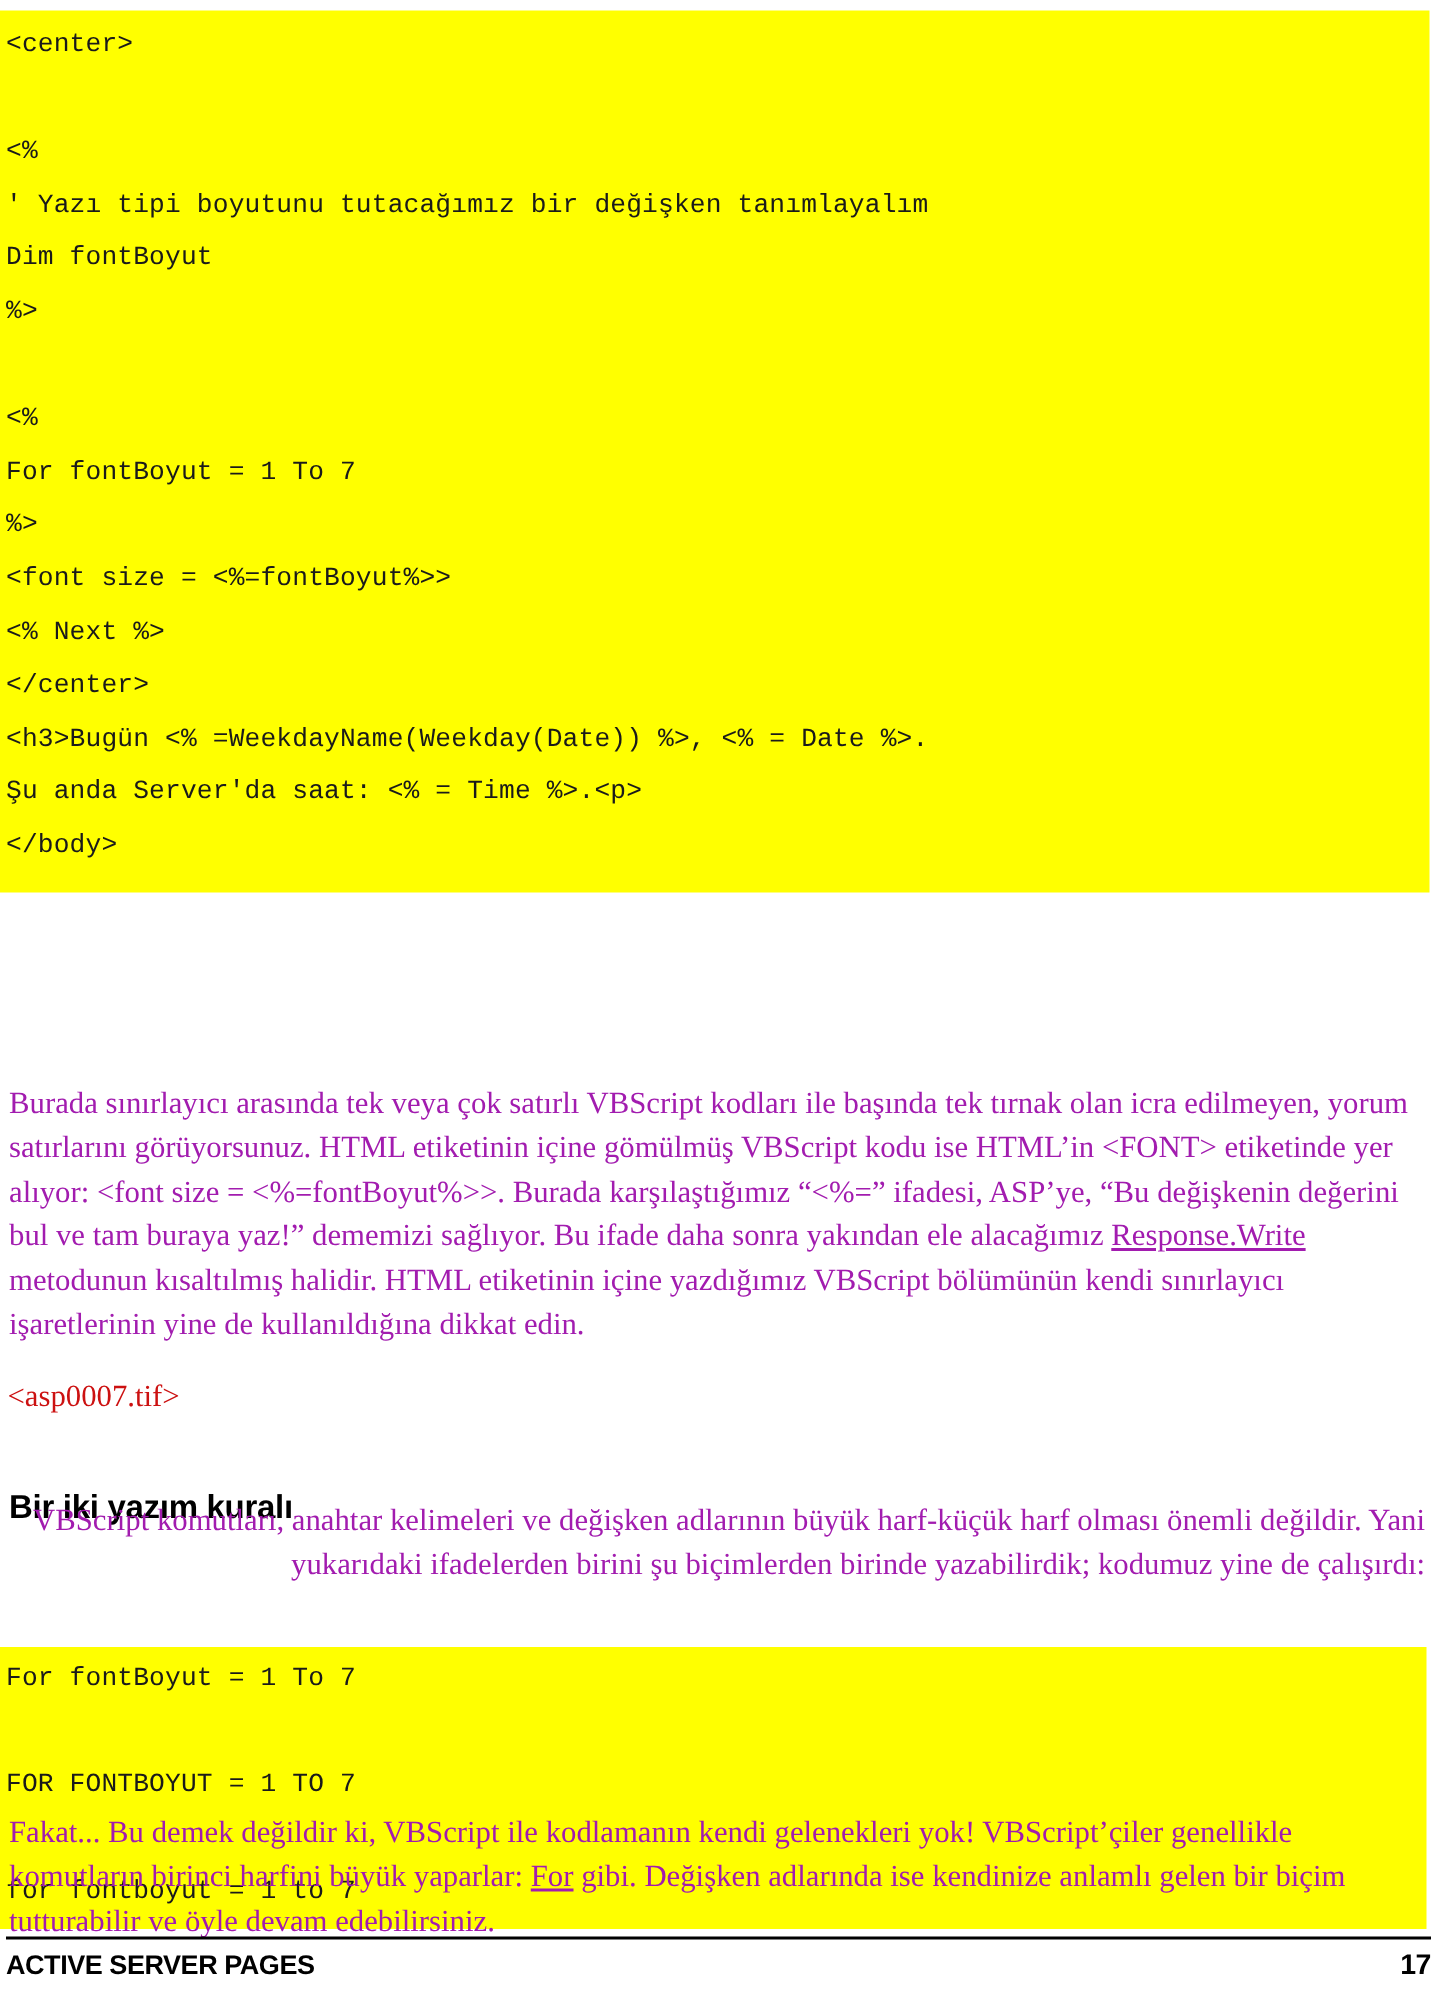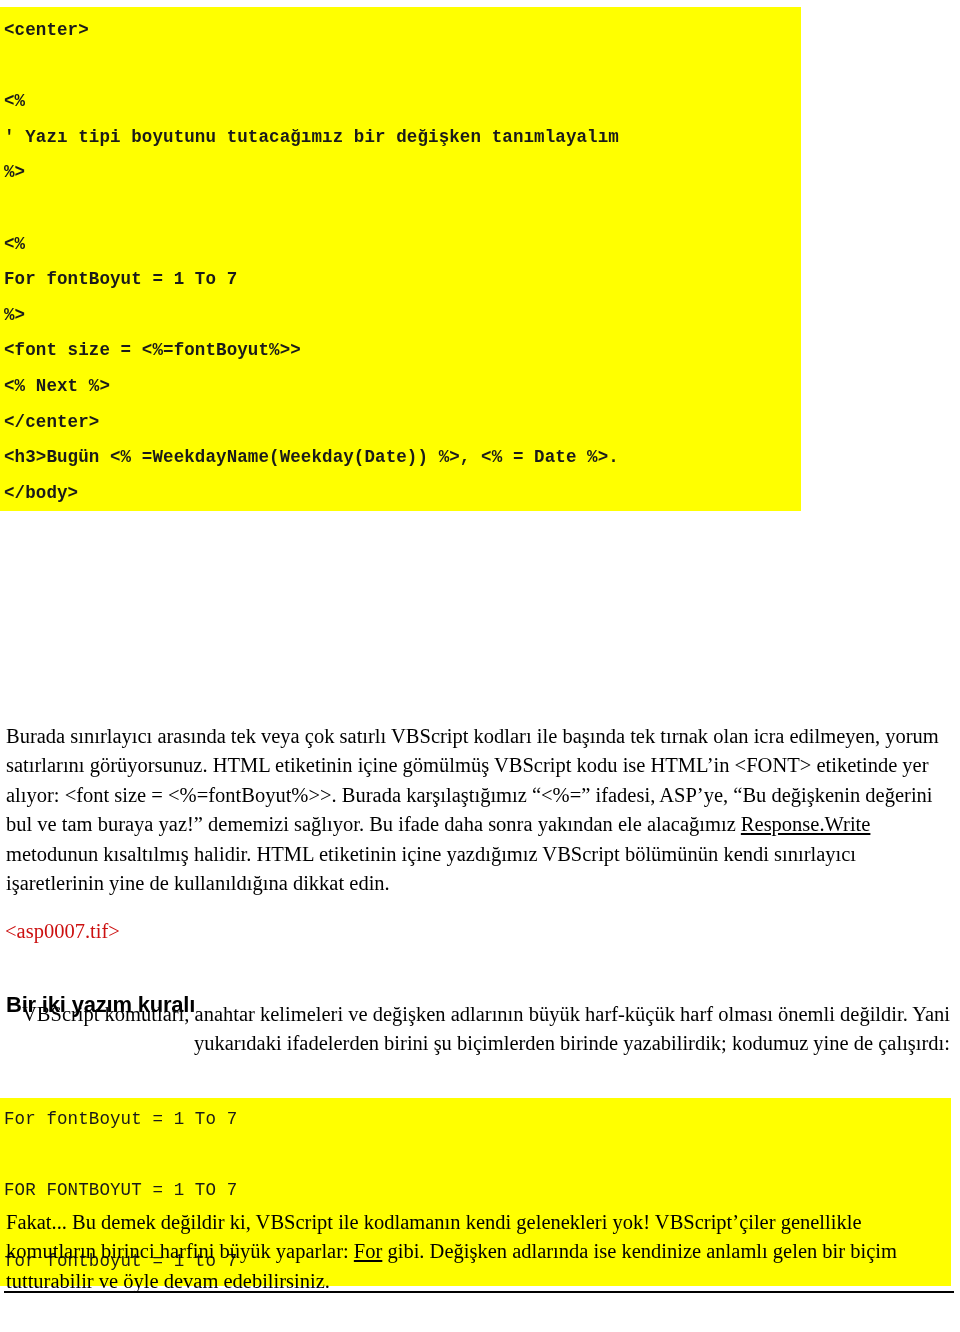--- a/index.html
+++ b/index.html
@@ -28,23 +28,22 @@
     background: #ffff00;
     font-family: "Liberation Mono", "DejaVu Sans Mono", monospace;
     color: #1a1a1a;
     box-sizing: border-box;
   }
 
   .code-block-top {
     position: absolute;
     left: 0;
     top: 7px;
-    width: 801px;
-    padding: 6px 0 0 4px;
-    font-weight: bold;
+    width: 953px;
+    padding: 6px 0 12px 4px;
   }
 
   .code-block-bottom {
     position: absolute;
     left: 0;
     top: 1098px;
     width: 951px;
     padding: 4px 0 6px 4px;
   }
 
@@ -62,21 +61,21 @@
 
   
   .prose {
     position: absolute;
     left: 6px;
     width: 944px;
     font-family: "Liberation Serif", "DejaVu Serif", serif;
     font-size: 20.5px;
     line-height: 29.4px;
     text-align: left;
-    color: #000000;
+    color: #a21caf;
   }
 
   #para-main  { top: 722px; }
   #para-rules { top: 1000px; text-align: right; }
   #para-final { top: 1208px; }
 
   .prose u { text-decoration: underline; }
 
   
   .tif-marker {
@@ -132,29 +131,31 @@
 </head>
 <body>
 
 <div class="page">
 
   <div class="code-block code-block-top">
       <div class="code-line">&lt;center&gt;</div>
       <div class="code-line blank">&nbsp;</div>
       <div class="code-line">&lt;%</div>
       <div class="code-line">' Yazı tipi boyutunu tutacağımız bir değişken tanımlayalım</div>
+      <div class="code-line">Dim fontBoyut</div>
       <div class="code-line">%&gt;</div>
       <div class="code-line blank">&nbsp;</div>
       <div class="code-line">&lt;%</div>
       <div class="code-line">For fontBoyut = 1 To 7</div>
       <div class="code-line">%&gt;</div>
       <div class="code-line">&lt;font size = &lt;%=fontBoyut%&gt;&gt;</div>
       <div class="code-line">&lt;% Next %&gt;</div>
       <div class="code-line">&lt;/center&gt;</div>
       <div class="code-line">&lt;h3&gt;Bugün &lt;% =WeekdayName(Weekday(Date)) %&gt;, &lt;% = Date %&gt;.</div>
+      <div class="code-line">Şu anda Server'da saat: &lt;% = Time %&gt;.&lt;p&gt;</div>
       <div class="code-line">&lt;/body&gt;</div>
     </div>
 
   <div class="prose" id="para-main">Burada sınırlayıcı arasında tek veya çok satırlı VBScript kodları ile başında tek tırnak olan icra edilmeyen, yorum satırlarını görüyorsunuz. HTML etiketinin içine gömülmüş VBScript kodu ise HTML’in &lt;FONT&gt; etiketinde yer alıyor: &lt;font size = &lt;%=fontBoyut%&gt;&gt;. Burada karşılaştığımız “&lt;%=” ifadesi, ASP’ye, “Bu değişkenin değerini bul ve tam buraya yaz!” dememizi sağlıyor. Bu ifade daha sonra yakından ele alacağımız <u>Response.Write</u> metodunun kısaltılmış halidir. HTML etiketinin içine yazdığımız VBScript bölümünün kendi sınırlayıcı işaretlerinin yine de kullanıldığına dikkat edin.</div>
 
   <div class="tif-marker">&lt;asp0007.tif&gt;</div>
 
   <div class="section-heading">Bir iki yazım kuralı</div>
 
   <div class="prose" id="para-rules">VBScript komutları, anahtar kelimeleri ve değişken adlarının büyük harf-küçük harf olması önemli değildir. Yani yukarıdaki ifadelerden birini şu biçimlerden birinde yazabilirdik; kodumuz yine de çalışırdı:</div>
@@ -163,14 +164,18 @@
       <div class="code-line">For fontBoyut = 1 To 7</div>
       <div class="code-line blank">&nbsp;</div>
       <div class="code-line">FOR FONTBOYUT = 1 TO 7</div>
       <div class="code-line blank">&nbsp;</div>
       <div class="code-line">for fontboyut = 1 to 7</div>
     </div>
 
   <div class="prose" id="para-final">Fakat... Bu demek değildir ki, VBScript ile kodlamanın kendi gelenekleri yok! VBScript’çiler genellikle komutların birinci harfini büyük yaparlar: <u>For</u> gibi. Değişken adlarında ise kendinize anlamlı gelen bir biçim tutturabilir ve öyle devam edebilirsiniz.</div>
 
   <div class="footer-rule"></div>
+  <div class="footer">
+    <span class="footer-title">ACTIVE SERVER PAGES</span>
+    <span class="footer-page">17</span>
+  </div>
 
 </div>
 
 </body></html>

